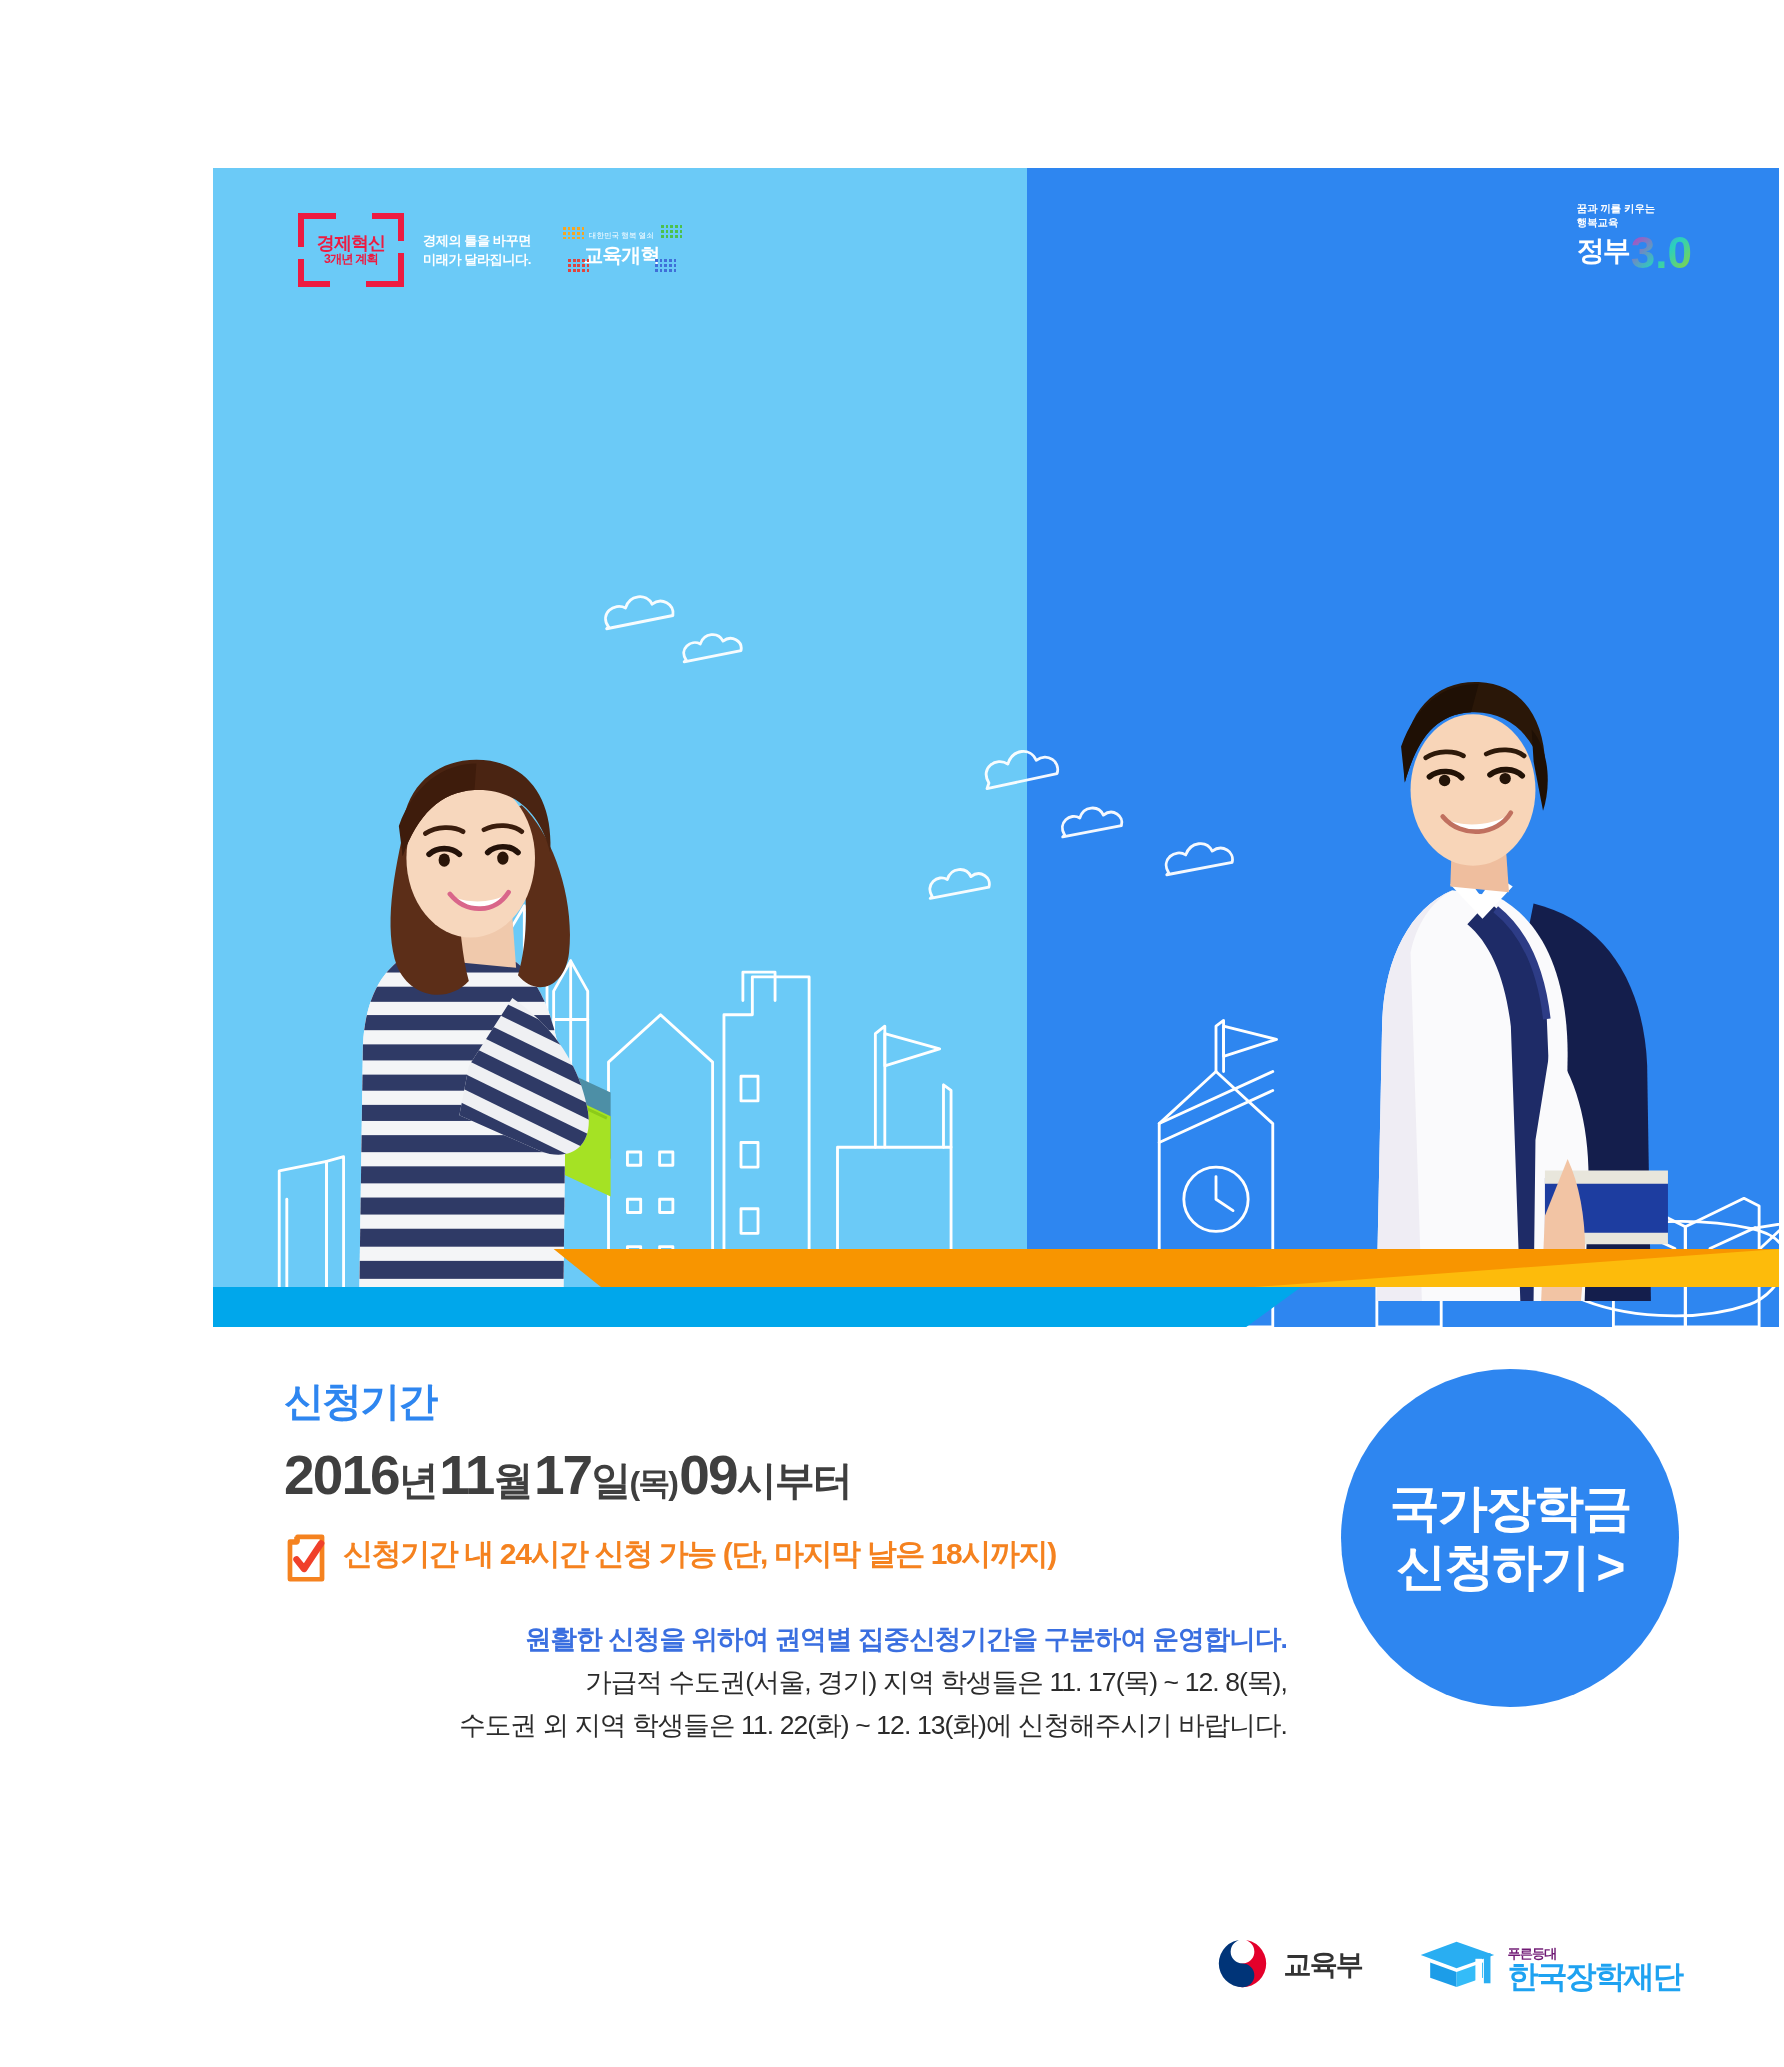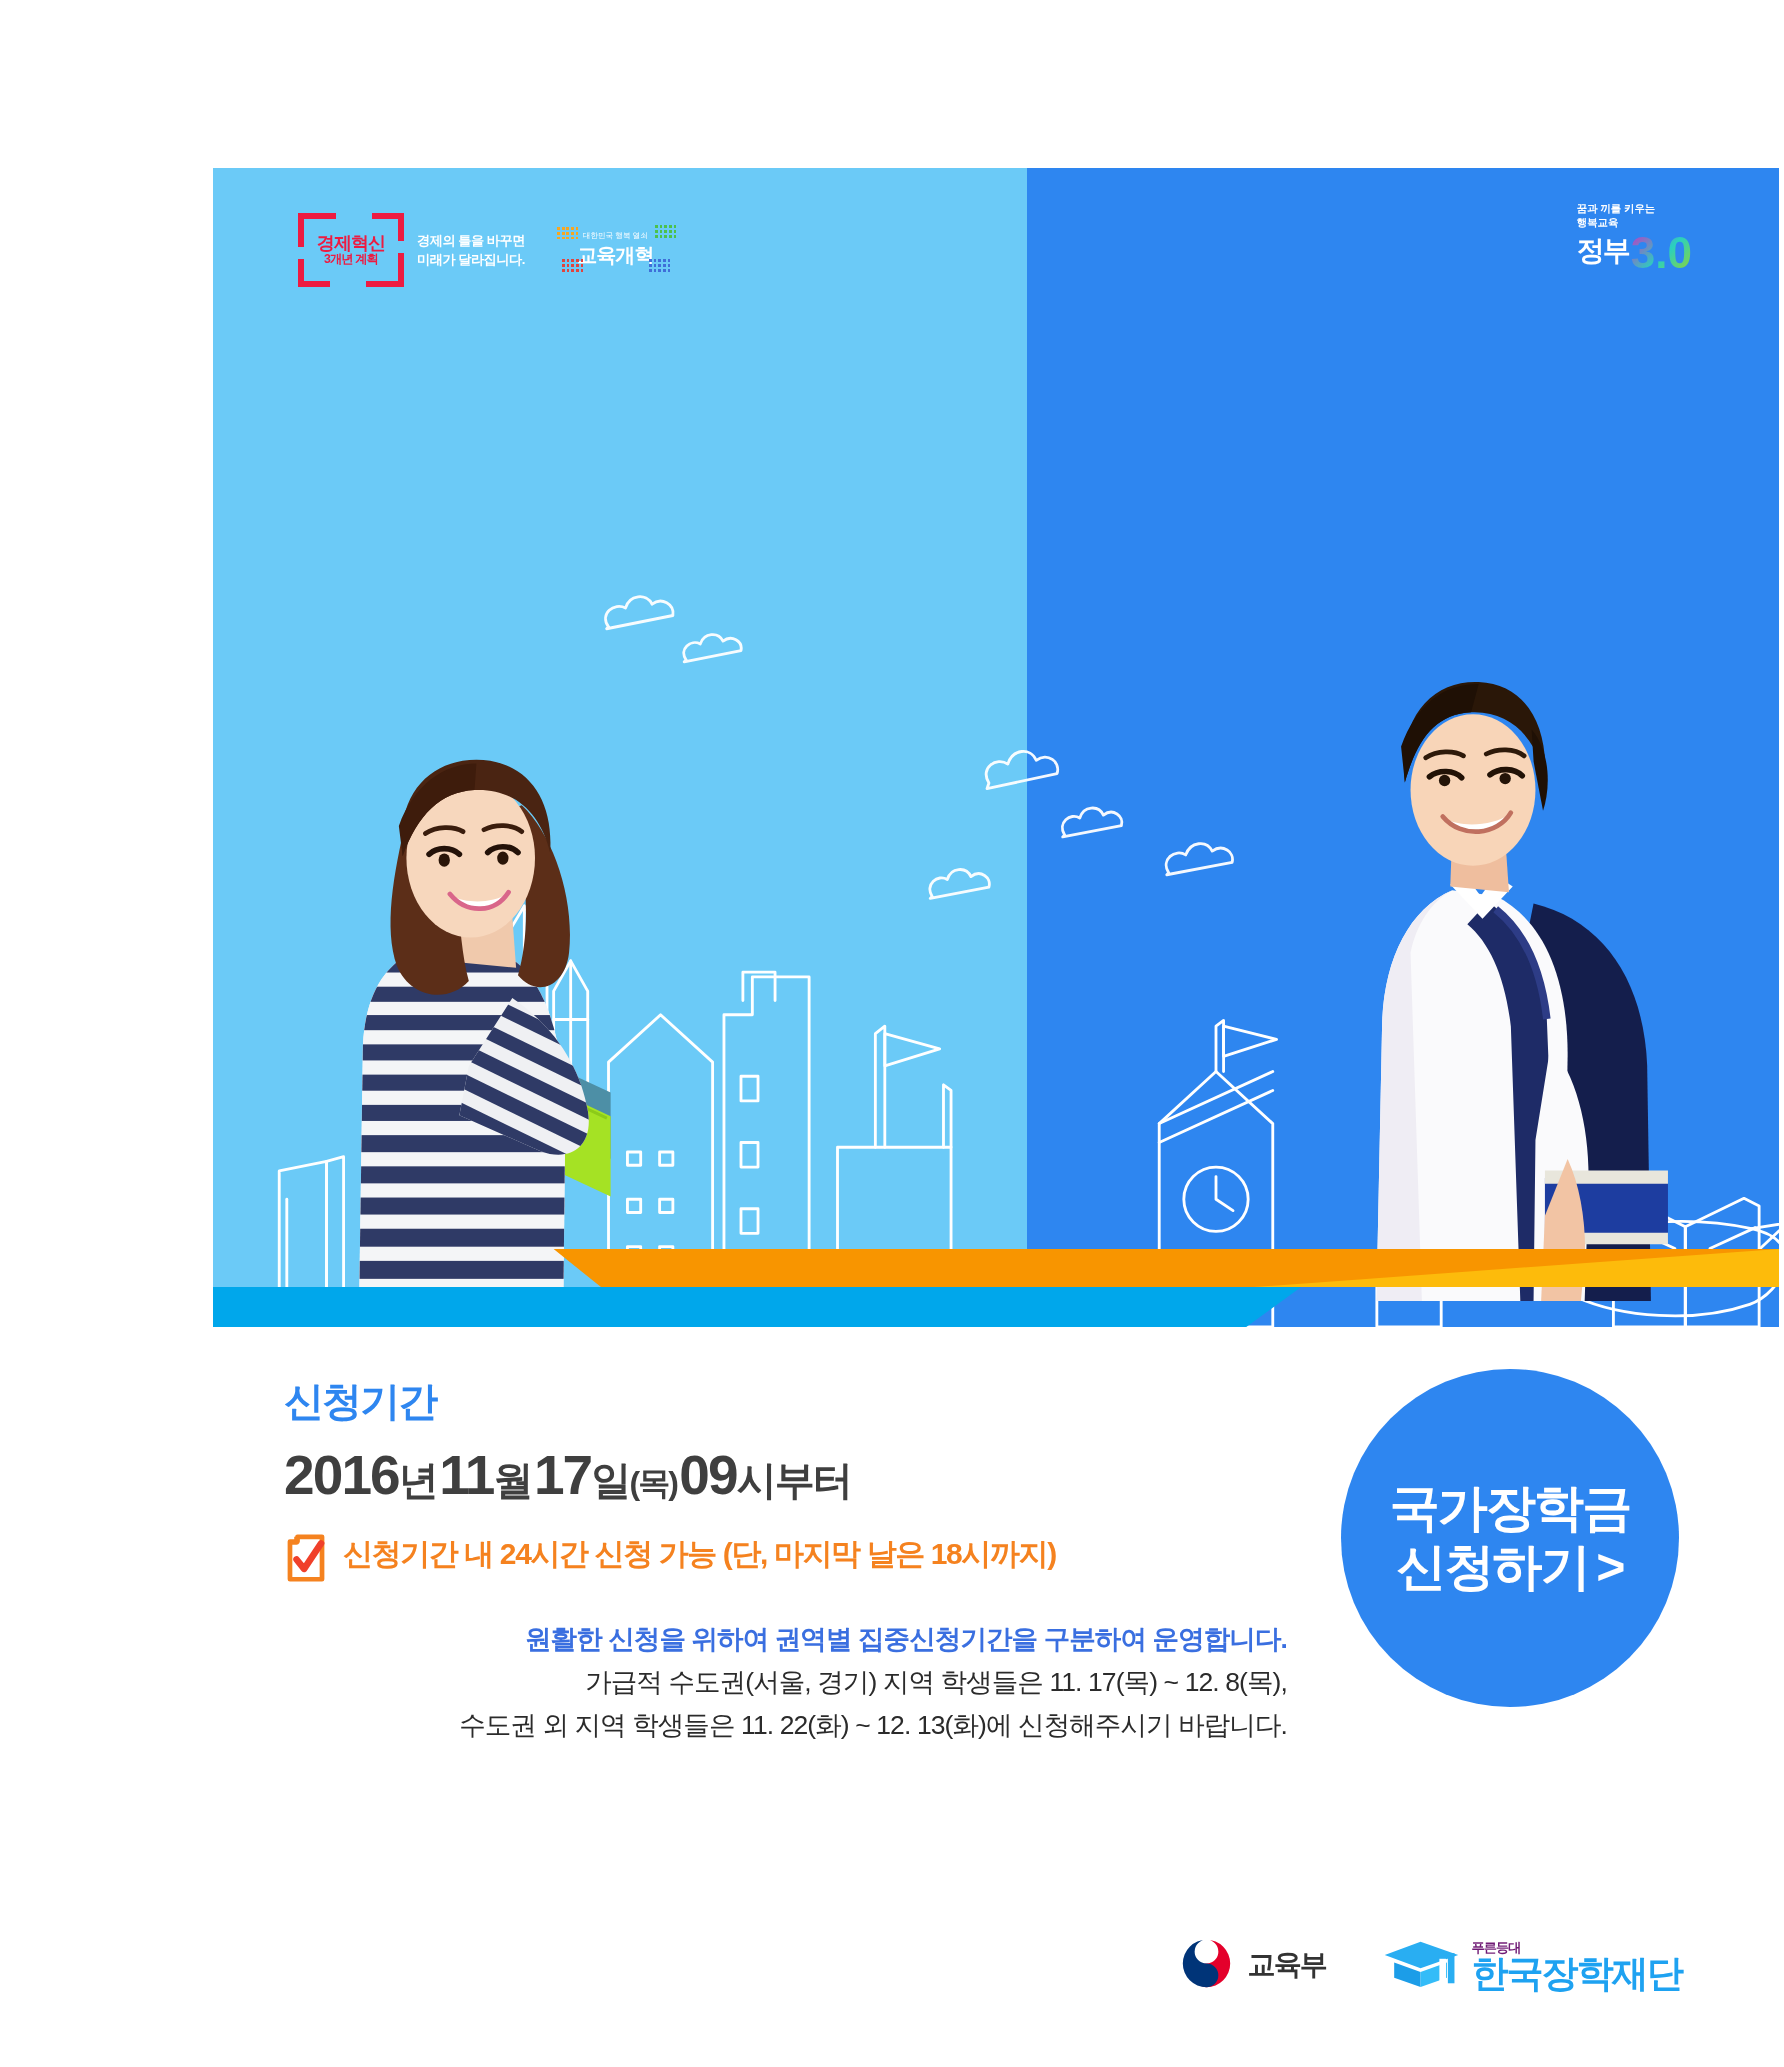--- a/index.html
+++ b/index.html
@@ -28,21 +28,21 @@
 
   
   .doodles { position: absolute; inset: 0; }
   .doodles svg { position:absolute; inset:0; width:100%; height:100%; }
 
   
   .hero-logos {
     position: absolute; left: 85px; top: 45px;
     display: flex; align-items: center; gap: 28px;
   }
-  .logo-econ { display: flex; align-items: center; gap: 13px; justify-content: flex-end; }
+  .logo-econ { display: flex; align-items: center; gap: 19px; justify-content: flex-end; }
   .bracket-logo {
     position: relative; width: 106px; height: 74px;
     display: flex; flex-direction: column; align-items: center; justify-content: center;
   }
   .bracket-logo::before, .bracket-logo::after {
     content: ""; position: absolute; width: 32px; height: 28px;
   }
   .bracket-logo::before {
     left: 0; top: 0;
     border-left: 6.6px solid #ED1B41; border-top: 6.6px solid #ED1B41;
@@ -152,21 +152,21 @@
   .footer {
     position: absolute; left: 0; right: 12px; top: 1936px;
     display: flex; justify-content: flex-end; align-items: center;
     padding-right: 91px; gap: 55px; margin-left: 12px;
   }
   .moe { display:flex; align-items:center; gap: 13.2px; }
   .moe-label { font-size: 28px; font-weight: 700; color:#333333; letter-spacing:-1.9px; }
   .kosaf { display:flex; align-items:flex-end; gap: 9.5px; }
   .kosaf-text { display:flex; flex-direction:column; align-items:flex-start; }
   .kosaf-sub { font-size: 13.2px; font-weight:700; color:#701a75; letter-spacing:-0.9px; margin-bottom:-1.9px;}
-  .kosaf-main { font-size: 37px; font-weight:700; color:#1EA2F1; letter-spacing:-1.9px; line-height:1;}
+  .kosaf-main { font-size: 31px; font-weight:700; color:#1EA2F1; letter-spacing:-1.9px; line-height:1;}
 </style>
 </head>
 <body>
 
 <div class="page">
 
   <div class="hero">
     <div class="hero-bg-left"></div>
     <div class="hero-bg-right"></div>
 

